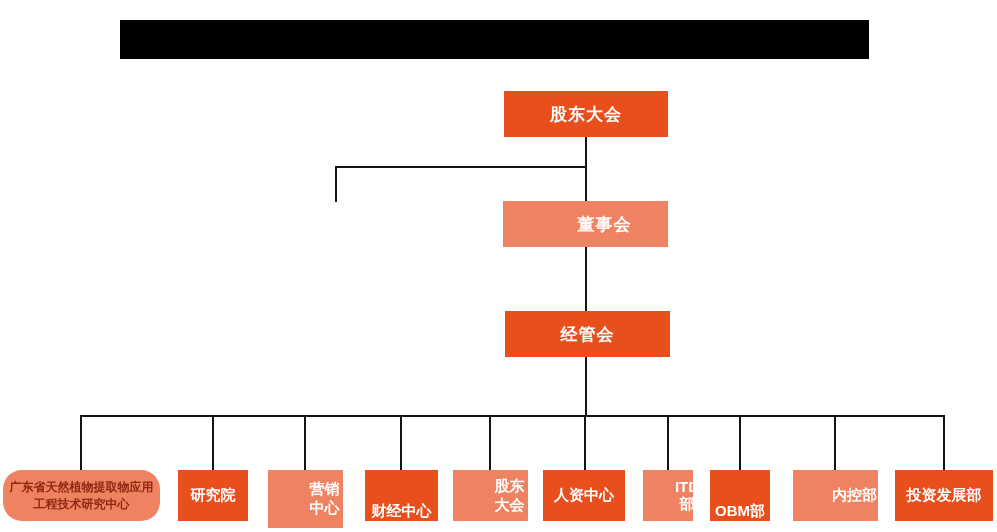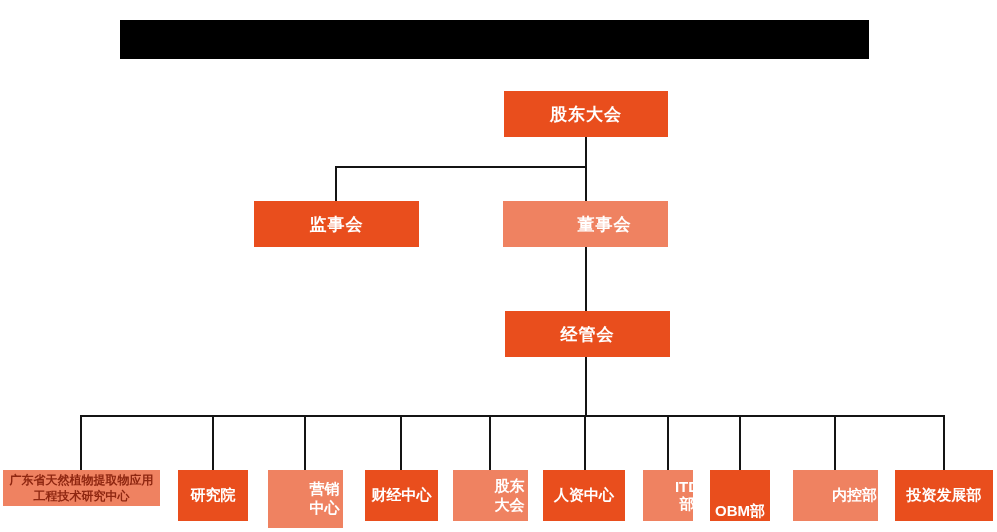--- a/index.html
+++ b/index.html
@@ -51,23 +51,20 @@
   <div class="redacted-bar"></div>
 
   <div class="node dark lvl1" style="left:504px; top:91px; width:164px; height:46px;">
     <span>股东大会</span>
   </div>
 
   <div class="line" style="left:585px; top:137px; width:2px; height:65px;"></div>
   <div class="line" style="left:335px; top:166px; width:252px; height:2px;"></div>
   <div class="line" style="left:335px; top:166px; width:2px; height:36px;"></div>
 
-  <div class="node dark lvl1" style="left:254px; top:201px; width:165px; height:46px;">
-    <span>监事会</span>
-  </div>
   <div class="node light lvl1" style="left:503px; top:201px; width:165px; height:46px;">
     <span>董事会</span>
   </div>
 
   <div class="line" style="left:585px; top:247px; width:2px; height:64px;"></div>
 
   <div class="node dark lvl1" style="left:505px; top:311px; width:165px; height:46px;">
     <span>经管会</span>
   </div>
 
@@ -78,30 +75,30 @@
   <div class="line" style="left:212px; top:415px; width:2px; height:55px;"></div>
   <div class="line" style="left:304px; top:415px; width:2px; height:55px;"></div>
   <div class="line" style="left:400px; top:415px; width:2px; height:55px;"></div>
   <div class="line" style="left:489px; top:415px; width:2px; height:55px;"></div>
   <div class="line" style="left:584px; top:415px; width:2px; height:55px;"></div>
   <div class="line" style="left:667px; top:415px; width:2px; height:55px;"></div>
   <div class="line" style="left:739px; top:415px; width:2px; height:55px;"></div>
   <div class="line" style="left:834px; top:415px; width:2px; height:55px;"></div>
   <div class="line" style="left:943px; top:415px; width:2px; height:55px;"></div>
 
-  <div class="node light dept dept-long" style="left:3px; top:470px; width:157px; height:36px;">
+  <div class="node light dept dept-long" style="left:3px; top:470px; width:157px; height:51px;border-radius:19px;">
     <span>广东省天然植物提取物应用工程技术研究中心</span>
   </div>
   <div class="node dark dept" style="left:178px; top:470px; width:70px; height:51px;">
     <span>研究院</span>
   </div>
   <div class="node light dept" style="left:268px; top:470px; width:75px; height:58px;">
     <span>营销中心</span>
   </div>
-  <div class="node dark dept" style="left:365px; top:470px; width:73px; height:51px;">
+  <div class="node dark dept" style="left:365px; top:470px; width:73px; height:51px;align-items:flex-end;">
     <span>财经中心</span>
   </div>
   <div class="node light dept" style="left:453px; top:470px; width:75px; height:51px;">
     <span>股东大会</span>
   </div>
   <div class="node dark dept" style="left:543px; top:470px; width:82px; height:51px;">
     <span>人资中心</span>
   </div>
   <div class="node light dept" style="left:643px; top:470px; width:50px; height:51px;">
     <span>ITD部</span>

